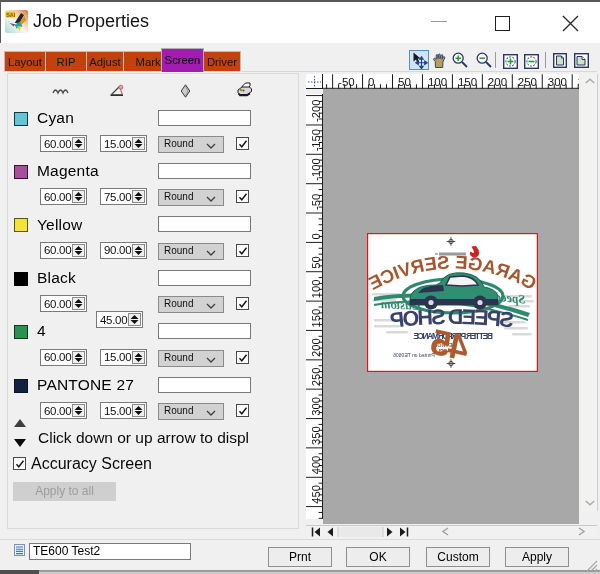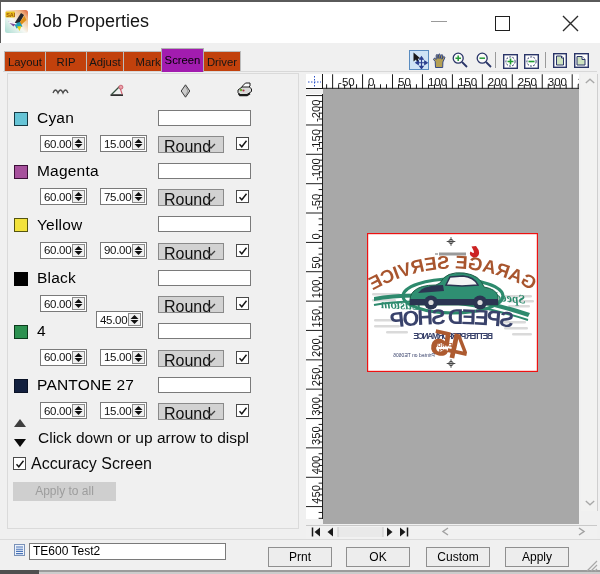--- a/index.html
+++ b/index.html
@@ -8,21 +8,21 @@
 .abs{position:absolute;}
 .tab{position:absolute;top:51px;height:20px;background:#c2410c;
   border:1px solid #bcbcbc;border-bottom:none;box-sizing:border-box;
   font-size:11.3px;color:#161616;text-align:center;line-height:20px;}
 .spin{position:absolute;width:47px;height:17px;background:#fff;
   border:1px solid #7a7a7a;box-sizing:border-box;font-size:11.5px;color:#101010;letter-spacing:-0.3px;}
 .spin .v{position:absolute;left:3px;top:1.5px;}
 .spinbtn{position:absolute;right:1px;top:1px;width:13px;height:13px;box-sizing:border-box;
   background:#f0f0f0;border:1px solid #8a8a8a;overflow:hidden;}
 .combo{position:absolute;width:66px;height:17px;background:#d2d2d2;
-  border:1px solid #8a8a8a;box-sizing:border-box;font-size:16px;color:#101010;}
+  border:1px solid #8a8a8a;box-sizing:border-box;font-size:10px;color:#101010;}
 .chk{position:absolute;width:13px;height:13px;background:#fff;
   border:1px solid #4a4a4a;box-sizing:border-box;}
 .txtin{position:absolute;width:93px;height:16px;background:#fff;
   border:1px solid #7a7a7a;box-sizing:border-box;}
 .swatch{position:absolute;width:14px;height:14px;box-sizing:border-box;}
 .clabel{position:absolute;font-size:15.5px;color:#000;letter-spacing:0.2px;}
 .btn{position:absolute;height:20px;background:#ededed;border:1px solid #8f8f8f;
   box-sizing:border-box;font-size:12px;color:#000;text-align:center;line-height:18px;}
 </style>
 </head>
@@ -466,21 +466,21 @@
   </svg>
 <svg class="abs" style="left:577px;top:527px;" width="9" height="9">
     <path d="M2 1 L7 4.5 L2 8" fill="none" stroke="#a2a2a2" stroke-width="1.5"></path>
   </svg>
 <div class="abs" style="left:0;top:538.5px;width:600px;height:1px;background:#dbdbdb;"></div>
 
 <svg class="abs" style="left:14px;top:544px;" width="11" height="12">
  <rect x="0.5" y="0.5" width="10" height="11" fill="#eef3fb" stroke="#7a92b8" stroke-width="1"></rect>
  <path d="M2 3 L9 3 M2 5.2 L9 5.2 M2 7.4 L9 7.4 M2 9.6 L9 9.6" stroke="#4a74b8" stroke-width="1.1"></path>
 </svg>
-<div class="abs" style="left:29px;top:543px;width:197px;height:17px;background:#fff;border:1px solid #7a7a7a;box-sizing:border-box;font-size:12px;color:#000;line-height:15px;padding-left:3px;">TE600 Test2</div>
+<div class="abs" style="left:29px;top:543px;width:162px;height:17px;background:#fff;border:1px solid #7a7a7a;box-sizing:border-box;font-size:12px;color:#000;line-height:15px;padding-left:3px;">TE600 Test2</div>
 <div class="btn" style="left:268px;top:547px;width:64px;">Prnt</div>
 <div class="btn" style="left:346px;top:547px;width:64px;">OK</div>
 <div class="btn" style="left:426px;top:547px;width:64px;">Custom</div>
 <div class="btn" style="left:505px;top:547px;width:64px;">Apply</div>
 
 <div class="abs" style="left:0;top:570px;width:600px;height:2px;background:#9b9b9b;"></div>
 <div class="abs" style="left:0;top:572px;width:600px;height:2px;background:#cccccc;"></div>
 <div class="abs" style="left:0;top:570px;width:39px;height:4px;background:#4f4f4f;"></div>
 <svg class="abs" style="left:584px;top:560px;" width="14" height="12">
  <path d="M13 1 L3 11 M13 5 L7 11 M13 9 L11 11" stroke="#a8a8a8" stroke-width="1.2"></path>

